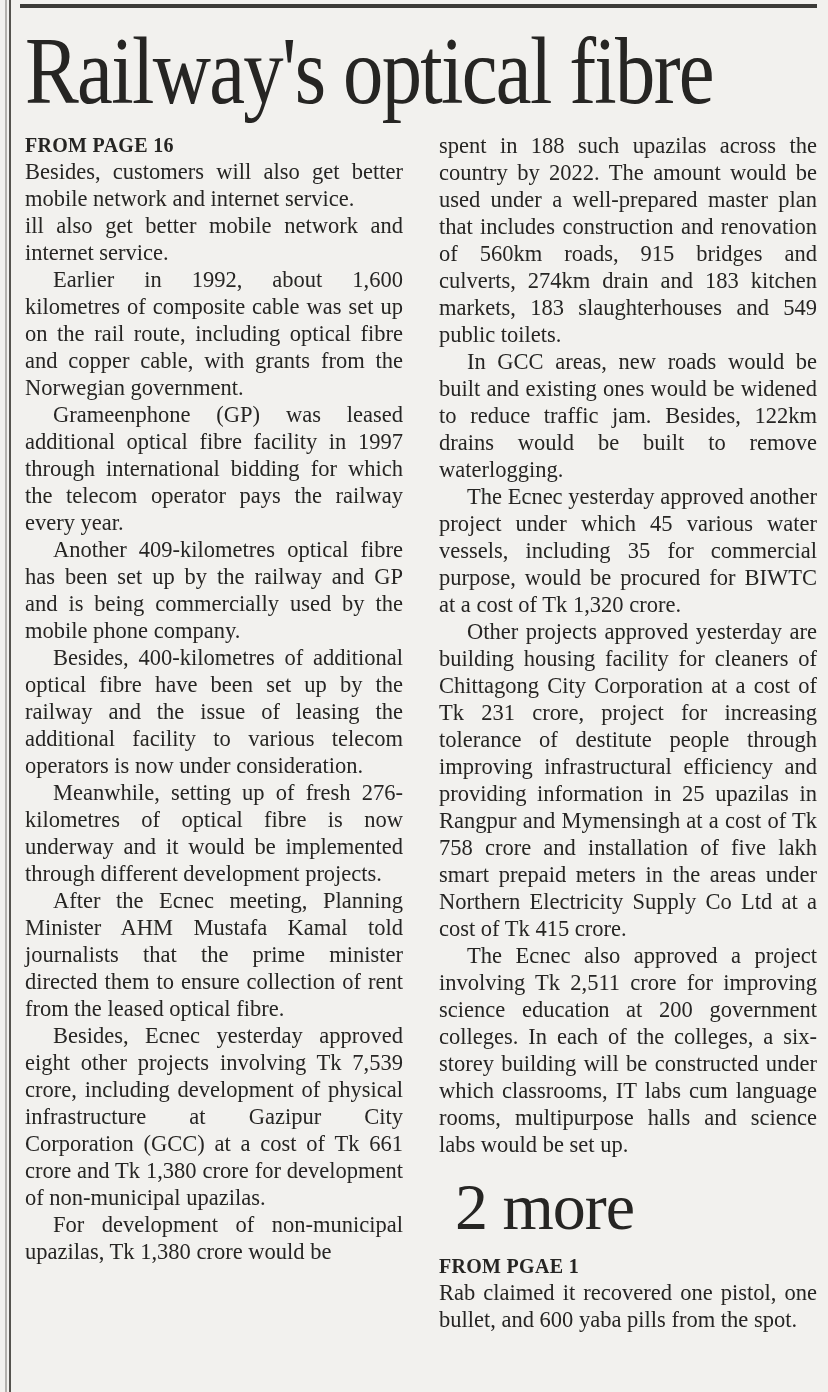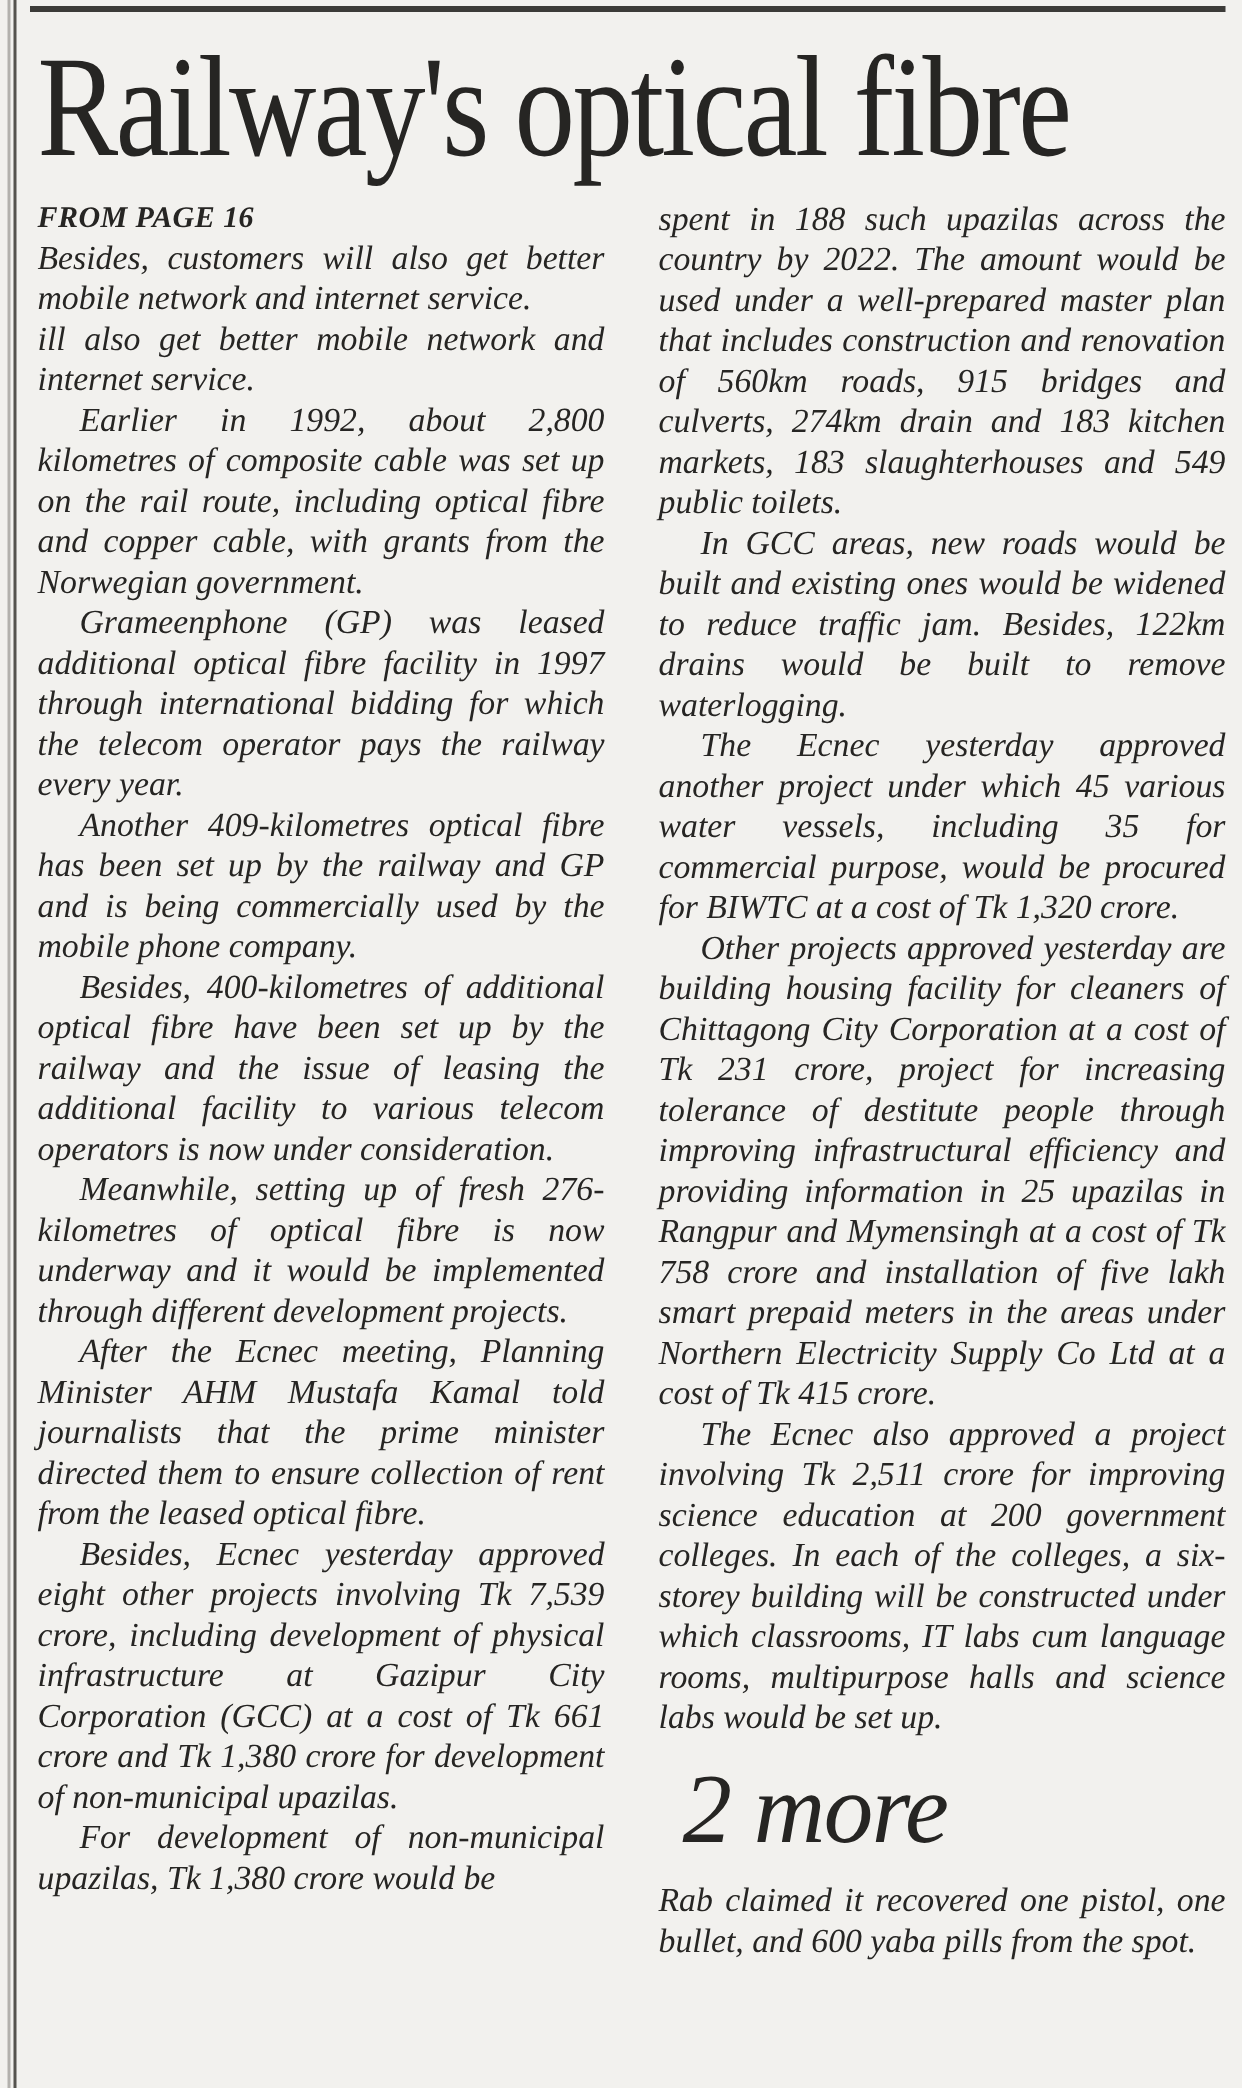--- a/index.html
+++ b/index.html
@@ -50,21 +50,20 @@
     white-space: nowrap;
     transform: scaleX(0.84);
     transform-origin: left center;
     margin: 14px 0 0 0;
     color: var(--ink, #1f1e1c);
   }
   .columns {
     display: flex;
     gap: 36px;
     margin-top: 12px;
-    font-style: italic;
   }
   .col {
     flex: 1 1 0;
     min-width: 0;
     font-size: 22.5px;
     line-height: 27px;
     text-align: justify;
     hyphens: auto;
     -webkit-hyphens: auto;
   }
@@ -99,36 +98,37 @@
     <div class="top-rule"></div>
 
     <h1 class="headline">Railway's optical fibre</h1>
 
     <div class="columns">
 
       <div class="col">
         <div class="kicker">FROM PAGE 16</div>
         <p>Besides, customers will also get better mobile network and internet service.</p>
         <p>ill also get better mobile network and internet service.</p>
-        <p class="indent">Earlier in 1992, about 2,800 kilometres of composite cable was set up on the rail route, including optical fibre and copper cable, with grants from the Norwegian government.</p>
+        <p class="indent">Earlier in 1992, about 1,600 kilometres of composite cable was set up on the rail route, including optical fibre and copper cable, with grants from the Norwegian government.</p>
         <p class="indent">Grameenphone (GP) was leased additional optical fibre facility in 1997 through international bidding for which the telecom operator pays the railway every year.</p>
         <p class="indent">Another 409-kilometres optical fibre has been set up by the railway and GP and is being commercially used by the mobile phone company.</p>
         <p class="indent">Besides, 400-kilometres of additional optical fibre have been set up by the railway and the issue of leasing the additional facility to various telecom operators is now under consideration.</p>
         <p class="indent">Meanwhile, setting up of fresh 276-kilometres of optical fibre is now underway and it would be implemented through different development projects.</p>
         <p class="indent">After the Ecnec meeting, Planning Minister AHM Mustafa Kamal told journalists that the prime minister directed them to ensure collection of rent from the leased optical fibre.</p>
         <p class="indent">Besides, Ecnec yesterday approved eight other projects involving Tk 7,539 crore, including development of physical infrastructure at Gazipur City Corporation (GCC) at a cost of Tk 661 crore and Tk 1,380 crore for development of non-municipal upazilas.</p>
         <p class="indent">For development of non-municipal upazilas, Tk 1,380 crore would be</p>
       </div>
 
       <div class="col">
         <p>spent in 188 such upazilas across the country by 2022. The amount would be used under a well-prepared master plan that includes construction and renovation of 560km roads, 915 bridges and culverts, 274km drain and 183 kitchen markets, 183 slaughterhouses and 549 public toilets.</p>
         <p class="indent">In GCC areas, new roads would be built and existing ones would be widened to reduce traffic jam. Besides, 122km drains would be built to remove waterlogging.</p>
         <p class="indent">The Ecnec yesterday approved another project under which 45 various water vessels, including 35 for commercial purpose, would be procured for BIWTC at a cost of Tk 1,320 crore.</p>
         <p class="indent">Other projects approved yesterday are building housing facility for cleaners of Chittagong City Corporation at a cost of Tk 231 crore, project for increasing tolerance of destitute people through improving infrastructural efficiency and providing information in 25 upazilas in Rangpur and Mymensingh at a cost of Tk 758 crore and installation of five lakh smart prepaid meters in the areas under Northern Electricity Supply Co Ltd at a cost of Tk 415 crore.</p>
         <p class="indent">The Ecnec also approved a project involving Tk 2,511 crore for improving science education at 200 government colleges. In each of the colleges, a six-storey building will be constructed under which classrooms, IT labs cum language rooms, multipurpose halls and science labs would be set up.</p>
 
         <h2 class="headline2">2 more</h2>
+        <div class="kicker">FROM PGAE 1</div>
         <p>Rab claimed it recovered one pistol, one bullet, and 600 yaba pills from the spot.</p>
       </div>
 
     </div>
   </div>
 </div>
 
 </body></html>

